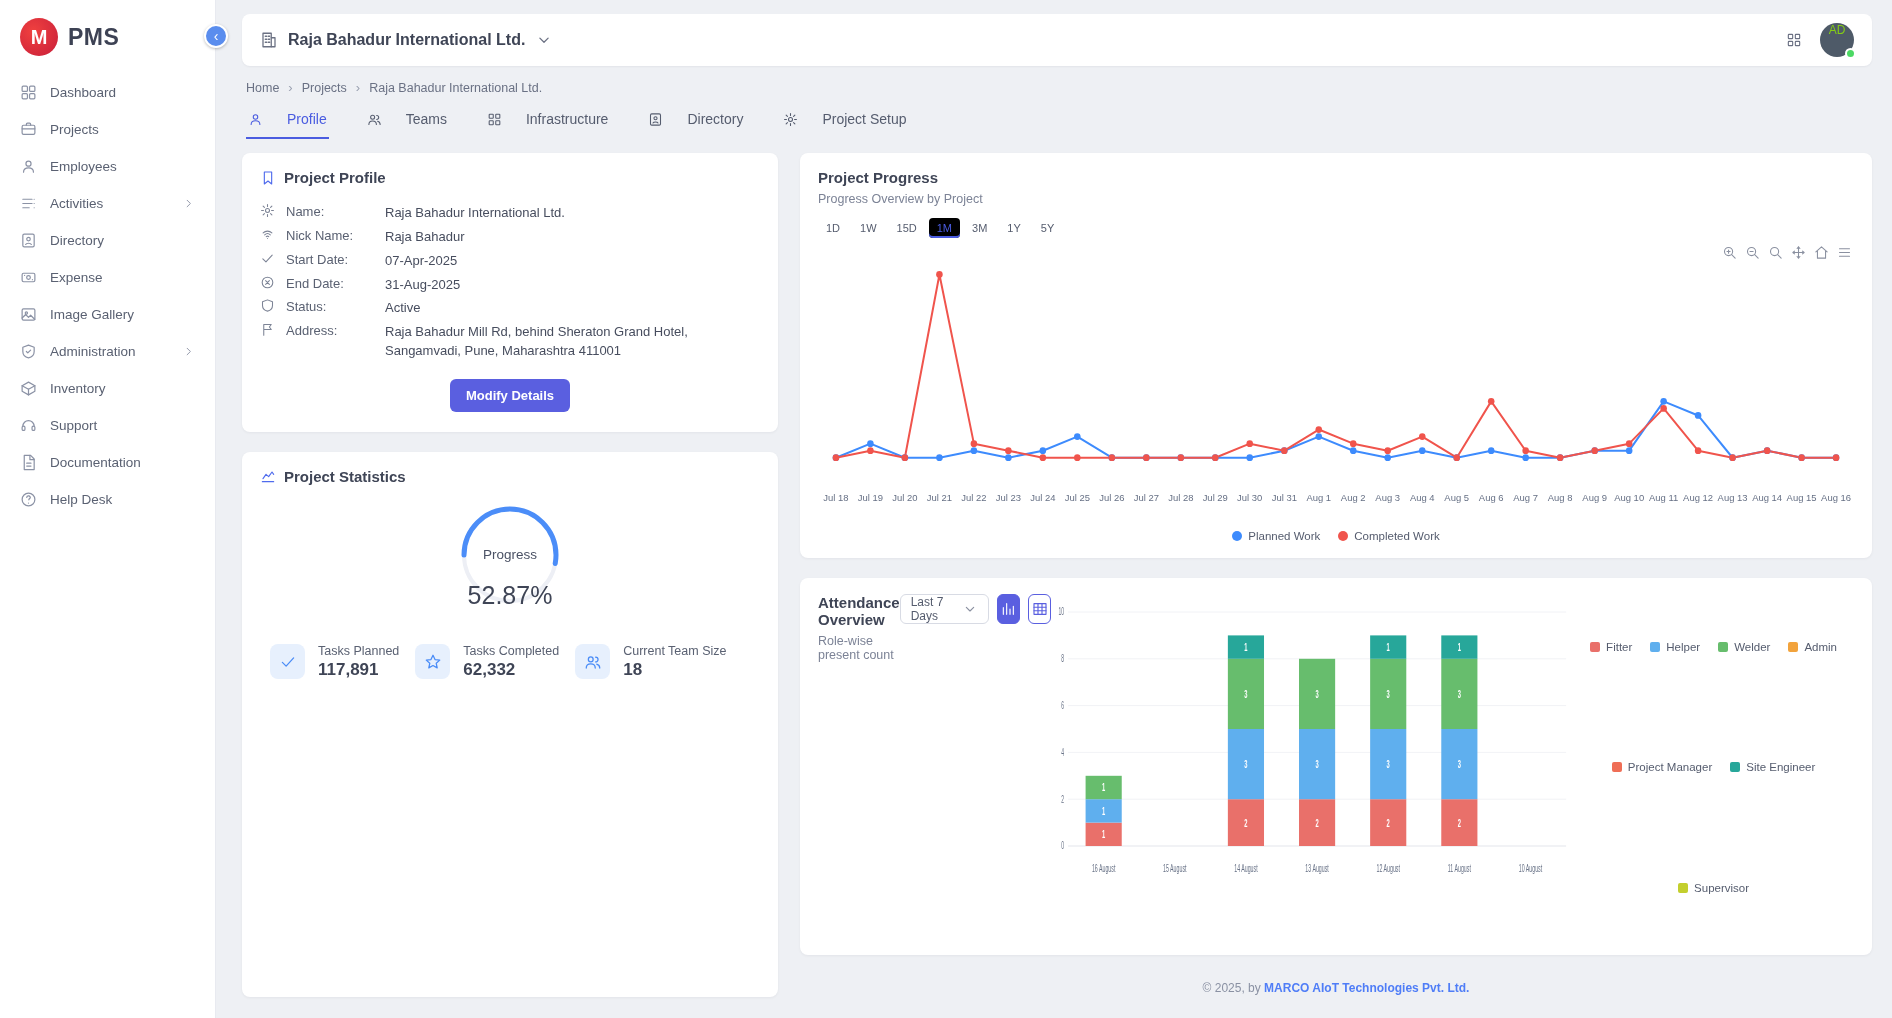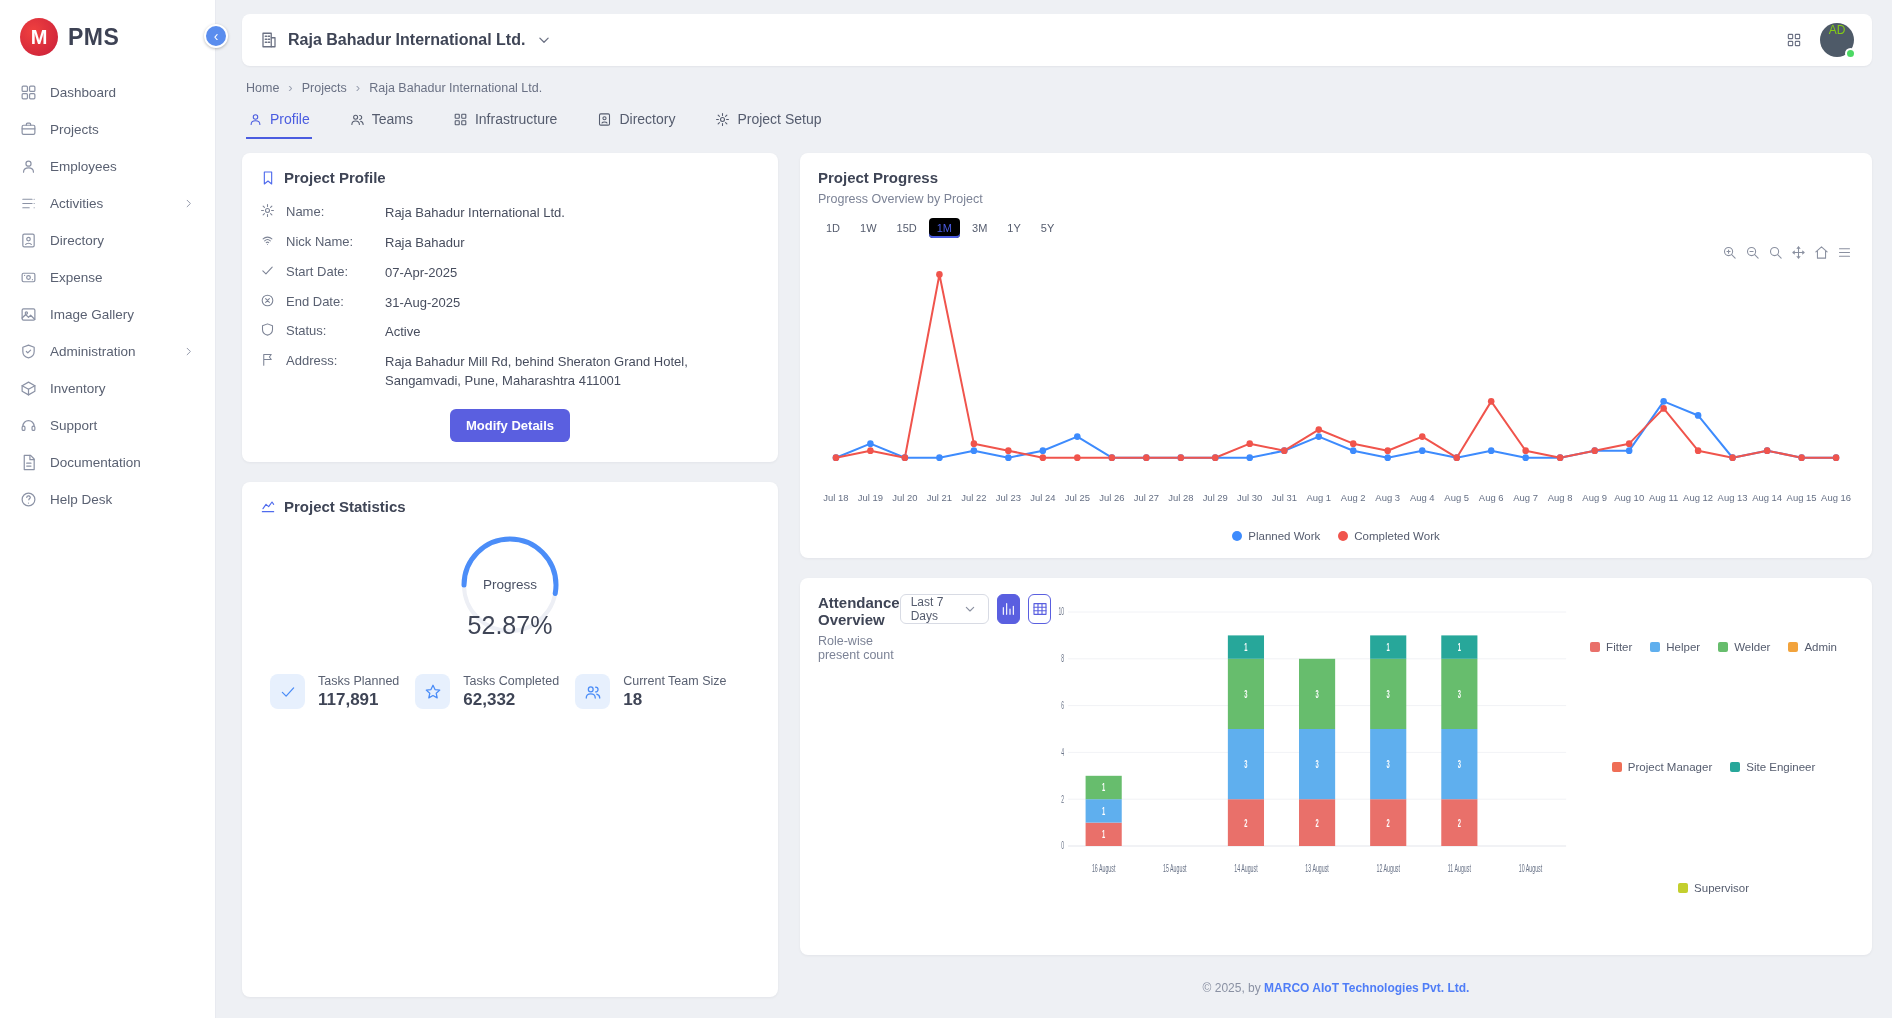--- a/index.html
+++ b/index.html
@@ -28,35 +28,35 @@
   .topbar-right{display:flex;align-items:center;gap:18px}
   .grid-btn{color:#6b7183;cursor:pointer;display:flex}
   .avatar{position:relative;width:34px;height:34px;border-radius:50%;background:#4e5a68;color:#84cc16;font-size:12px;font-weight:normal;display:flex;justify-content:center;cursor:pointer}
   .status-dot{position:absolute;right:-2px;bottom:-2px;width:11px;height:11px;border-radius:50%;background:#4cd964;border:2px solid #fff}
 
   .breadcrumb{display:flex;align-items:center;gap:9px;font-size:12.5px;color:#6a7184;padding:14px 4px 8px;flex-shrink:0}
   .crumb{cursor:pointer}
   .crumb-sep{color:#9aa0b0;font-size:13px}
 
   .tabs{display:flex;gap:36px;padding:0 4px;flex-shrink:0}
-  .tab{display:flex;align-items:center;gap:7px;font-size:14px;color:#555c6e;padding:8px 2px 10px;cursor:pointer;border-bottom:2.5px solid transparent}
+  .tab{display:flex;align-items:center;gap:24px;font-size:14px;color:#555c6e;padding:8px 2px 10px;cursor:pointer;border-bottom:2.5px solid transparent}
   .tab.active{color:#4a5ce0;border-bottom-color:#4a5ce0}
   .tab .icn{color:inherit}
 
   .content{display:flex;gap:22px;margin-top:14px;flex:1;min-height:0}
   .left-col{width:536px;display:flex;flex-direction:column;gap:20px;flex-shrink:0}
   .right-col{flex:1;display:flex;flex-direction:column;gap:20px;min-width:0}
   .card{background:#fff;border-radius:8px;box-shadow:0 1px 3px rgba(20,20,40,.05);padding:16px 18px}
   .card-title-row{display:flex;align-items:center;gap:8px}
   .card-title{font-size:15px;font-weight:bold;color:#3f4556}
   .title-icn{color:#4f6bed}
   .card-sub{font-size:12.5px;color:#7c8396;margin-top:6px}
 
   
-  .profile-fields{margin-top:16px;display:flex;flex-direction:column;gap:9px}
+  .profile-fields{margin-top:16px;display:flex;flex-direction:column;gap:3px}
   .pf-row{display:flex;gap:11px;font-size:13px;align-items:flex-start}
   .pf-row .icn{color:#7d8496;margin-top:1px}
   .pf-label{width:88px;color:#5a6172;flex-shrink:0;padding-top:2px}
   .pf-value{color:#474d5e;padding-top:2px;line-height:1.45;flex:1}
   .modify-btn{display:block;margin:18px auto 4px;background:#5a5fe0;color:#fff;border:none;border-radius:6px;font-size:13px;font-weight:bold;padding:9px 16px;cursor:pointer;font-family:inherit}
 
   
   .stats-card{flex:1}
   .gauge-wrap{display:flex;flex-direction:column;align-items:center;margin-top:14px}
   .gauge-track{fill:none;stroke:#edeff5;stroke-width:4}

